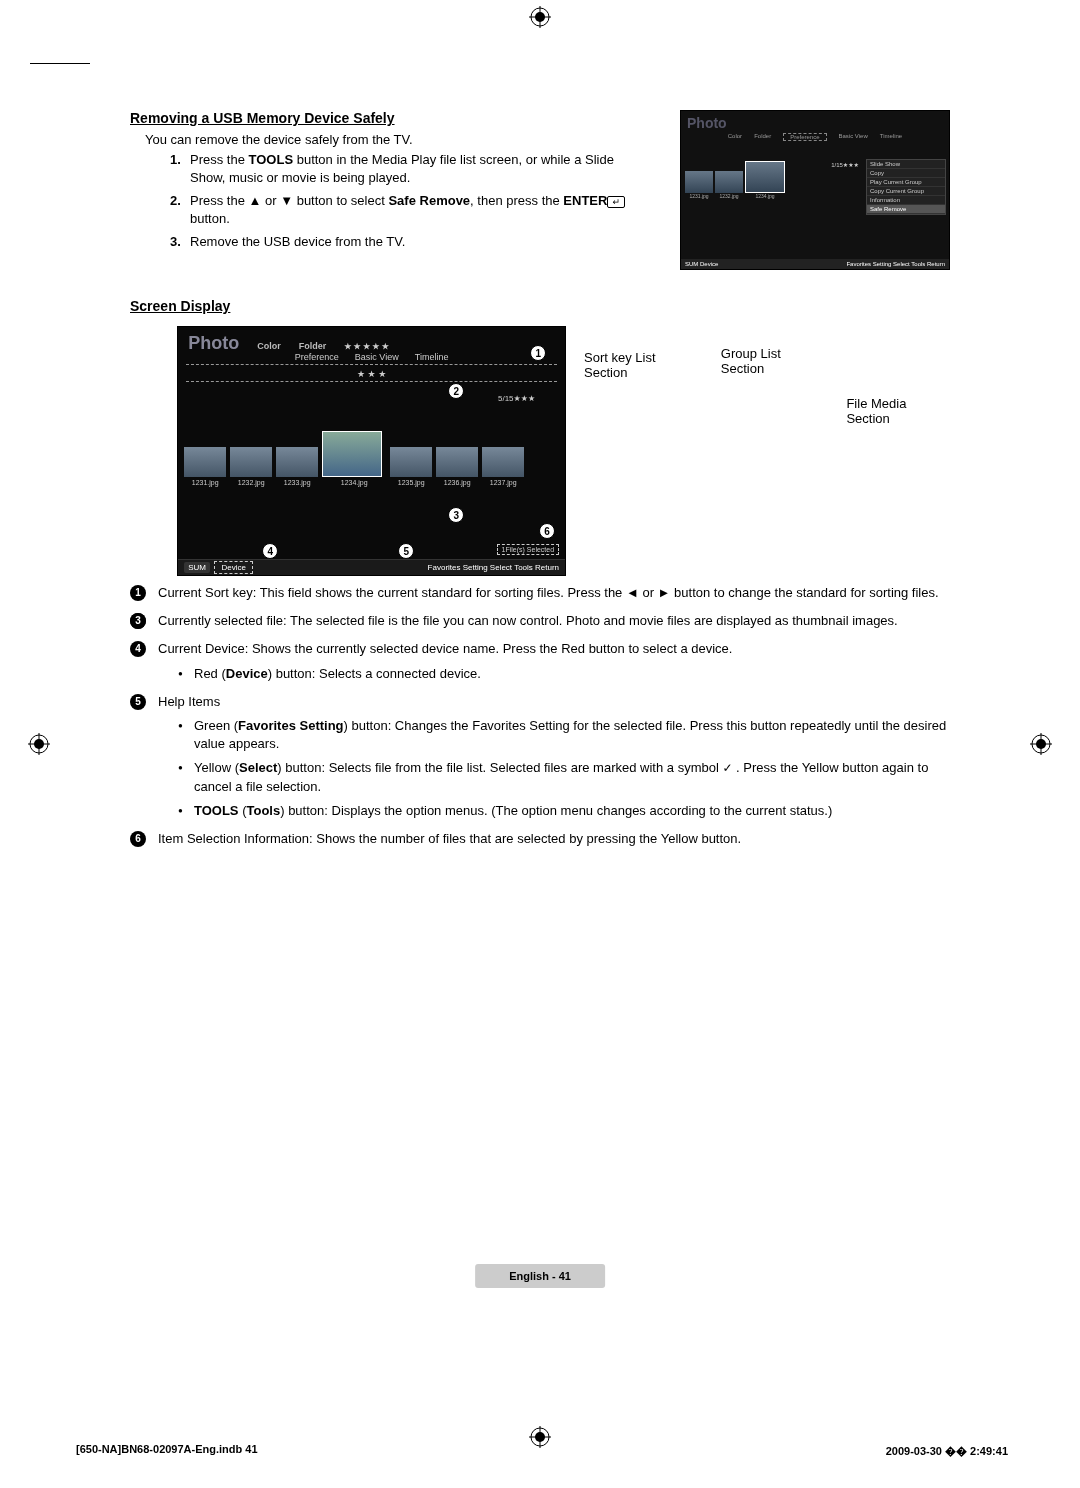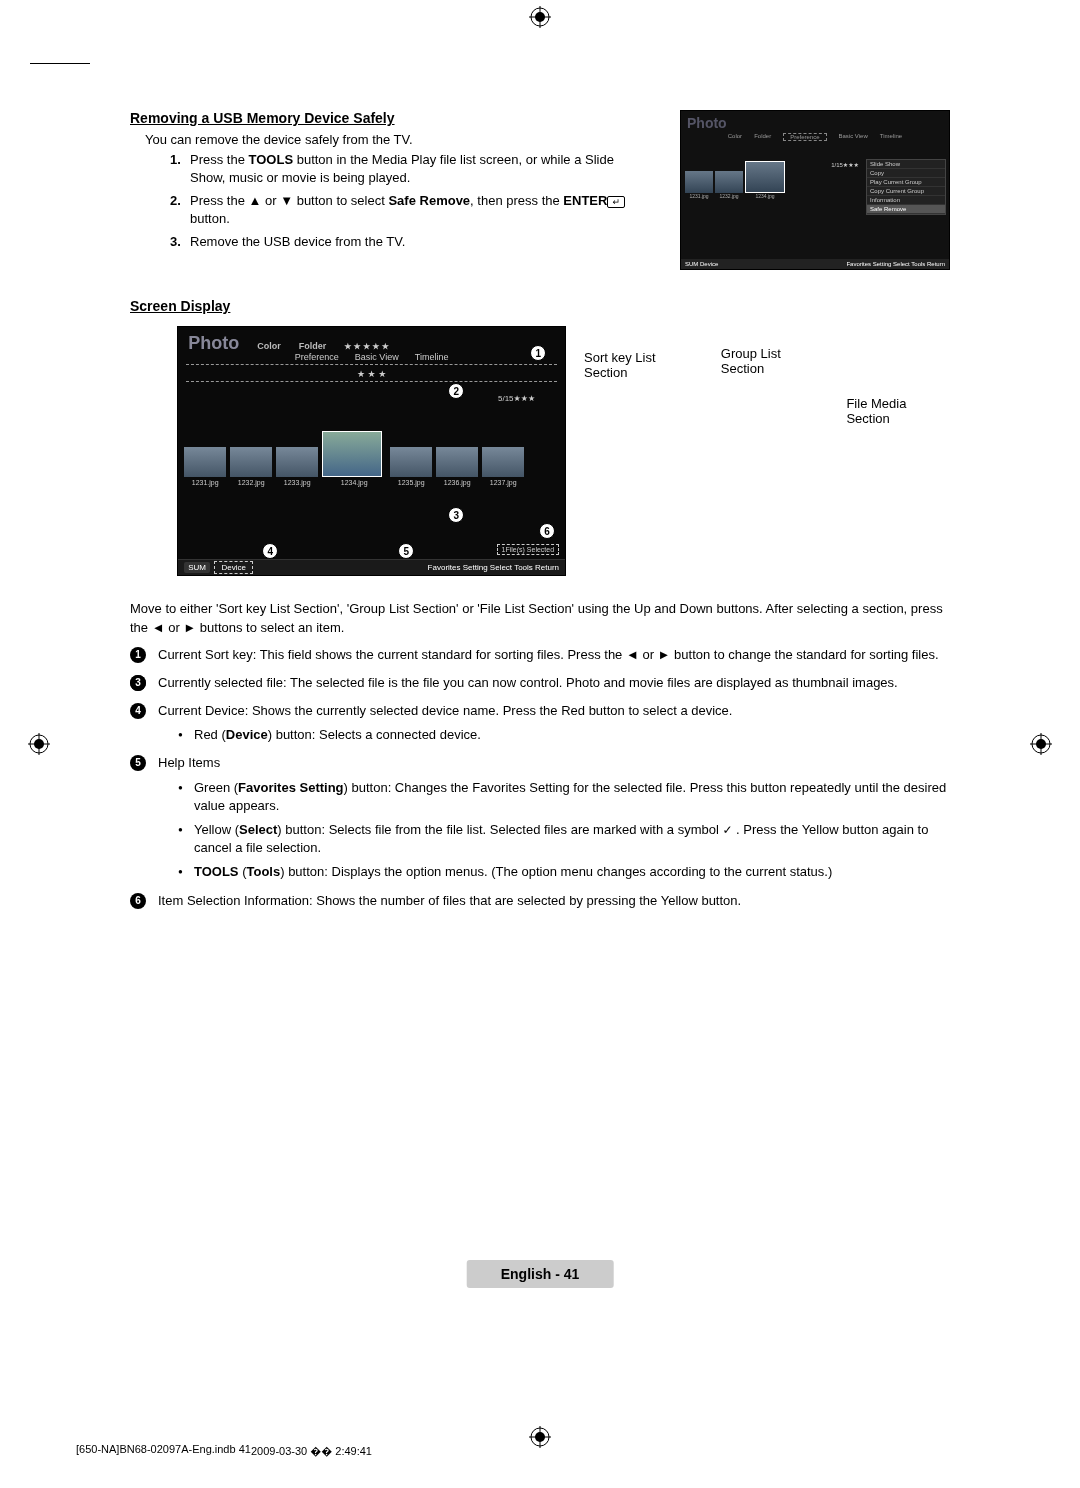--- a/index.html
+++ b/index.html
@@ -45,22 +45,22 @@
   .labels-col .l1 { margin-top: 4px; }
   .labels-col .l3 { margin-top: 50px; }
   .para { margin-top: 24px; line-height: 1.45; }
   .nlist { list-style: none; margin-top: 8px; }
   .nlist > li { position: relative; padding-left: 28px; margin-bottom: 10px; line-height: 1.4; }
   .nlist > li > .cnum { position: absolute; left: 0; top: 1px; width: 16px; height: 16px; border-radius: 50%; background: #000; color: #fff; font-size: 10px; font-weight: bold; text-align: center; line-height: 16px; }
   ul.bul { list-style: none; margin-top: 6px; margin-left: 20px; }
   ul.bul li { position: relative; padding-left: 16px; margin-bottom: 6px; line-height: 1.4; }
   ul.bul li::before { content: "●"; position: absolute; left: 0; font-size: 8px; top: 3px; }
   .check { display: inline-block; font-size: 12px; }
-  .foot-cent { position: absolute; bottom: 200px; left: 50%; transform: translateX(-50%); background: #ccc; padding: 6px 34px; border-radius: 3px; font-weight: bold; font-size: 14px; }
-  .foot-row { position: absolute; bottom: 30px; left: 76px; right: 72px; display: flex; font-size: 11px; color: #000; }
+  .foot-cent { position: absolute; bottom: 200px; left: 50%; transform: translateX(-50%); background: #ccc; padding: 6px 34px; border-radius: 3px; font-weight: bold; font-size: 11px; }
+  .foot-row { position: absolute; bottom: 30px; left: 76px; right: 72px; display: flex; justify-content: space-between; font-size: 11px; color: #000; font-weight: bold; }
   .regs { position: absolute; width: 22px; height: 22px; }
   .regs svg { width: 22px; height: 22px; }
   .reg-top { top: 6px; left: 50%; transform: translateX(-50%); }
   .reg-bot { bottom: 40px; left: 50%; transform: translateX(-50%); }
   .reg-left { top: 50%; left: 28px; transform: translateY(-50%); }
   .reg-right { top: 50%; right: 28px; transform: translateY(-50%); }
   .crop-tl { position: absolute; top: 50px; left: 30px; width: 60px; height: 14px; border-bottom: 1px solid #000; }
   .bold { font-weight: bold; }
 </style>
 </head>
@@ -207,21 +207,20 @@
       <div class="badge-circle" style="bottom:16px; left:220px;">5</div>
       <div class="badge-circle" style="bottom:36px; right:10px;">6</div>
     </div>
     <div class="labels-col">
       <div class="l1">Sort key List Section</div>
       <div class="l2">Group List Section</div>
       <div class="l3">File Media Section</div>
     </div>
   </div>
 
-  <div class="para">Move to either 'Sort key List Section', 'Group List Section' or 'File List Section' using the Up and Down buttons. After selecting a section, press the ◄ or ► buttons to select an item.</div>
 
   <ul class="nlist">
     <li><span class="cnum">1</span><span>Current Sort key: This field shows the current standard for sorting files. Press the ◄ or ► button to change the standard for sorting files.</span></li>
     <li><span class="cnum">2</span></li>
     <li><span class="cnum">3</span><span>Currently selected file: The selected file is the file you can now control. Photo and movie files are displayed as thumbnail images.</span></li>
     <li><span class="cnum">4</span><span>Current Device: Shows the currently selected device name. Press the Red button to select a device.</span>
       <ul class="bul">
         <li><span>Red (</span><span class="bold">Device</span><span>) button: Selects a connected device.</span></li>
       </ul>
     </li>

